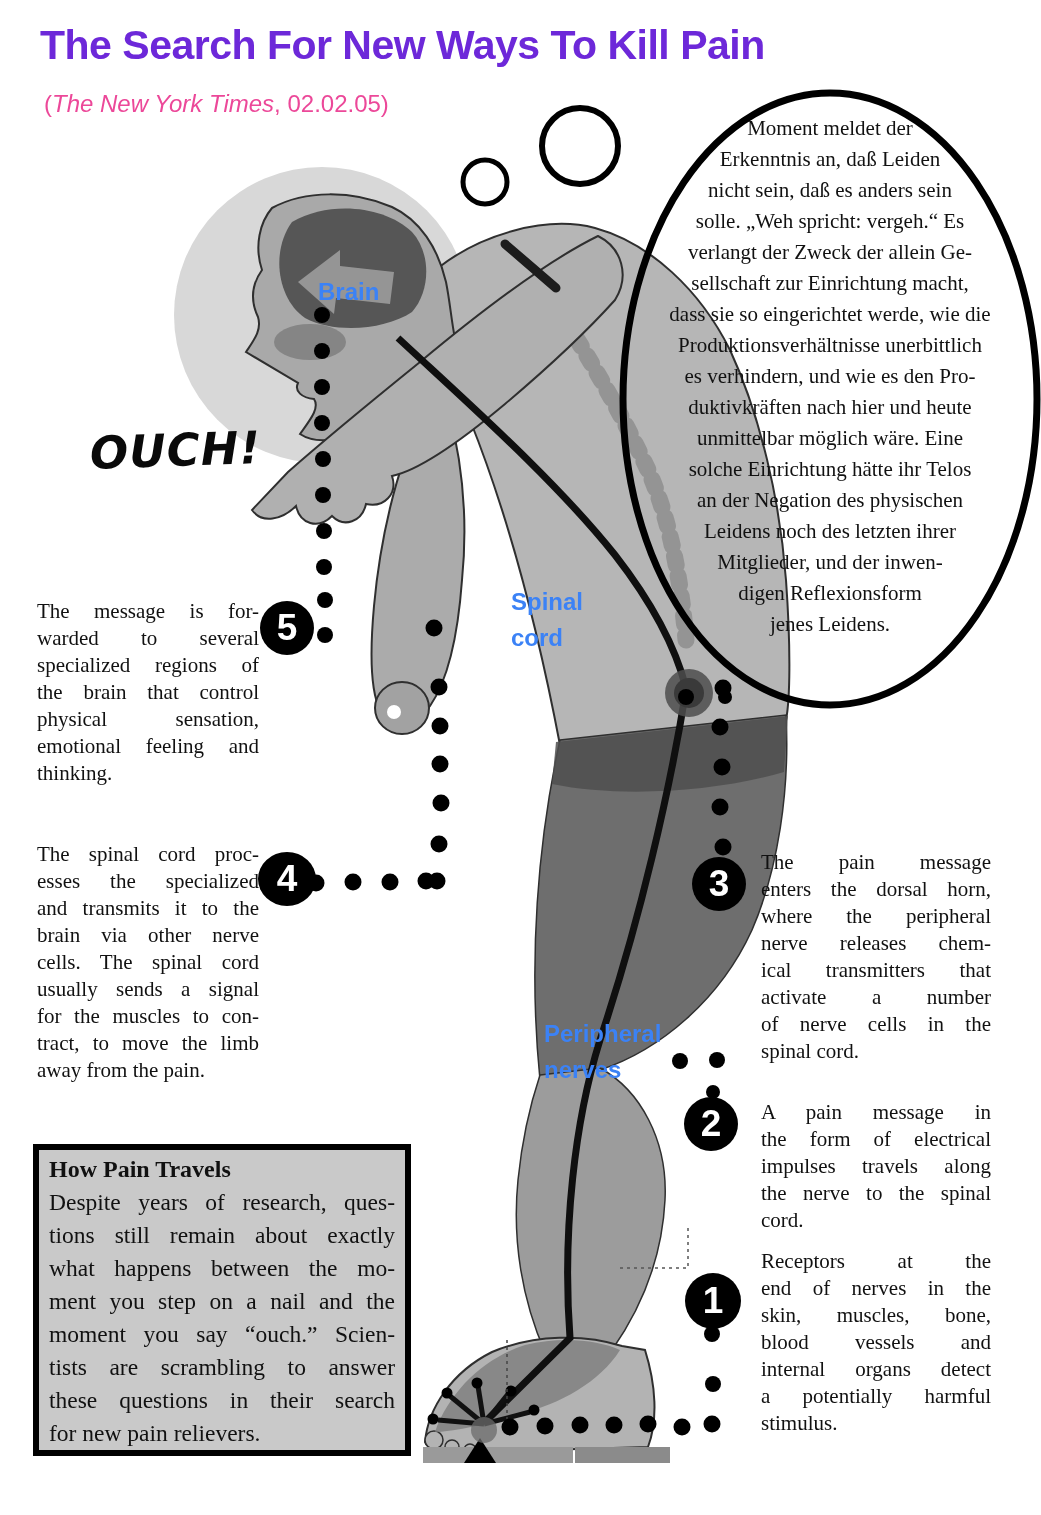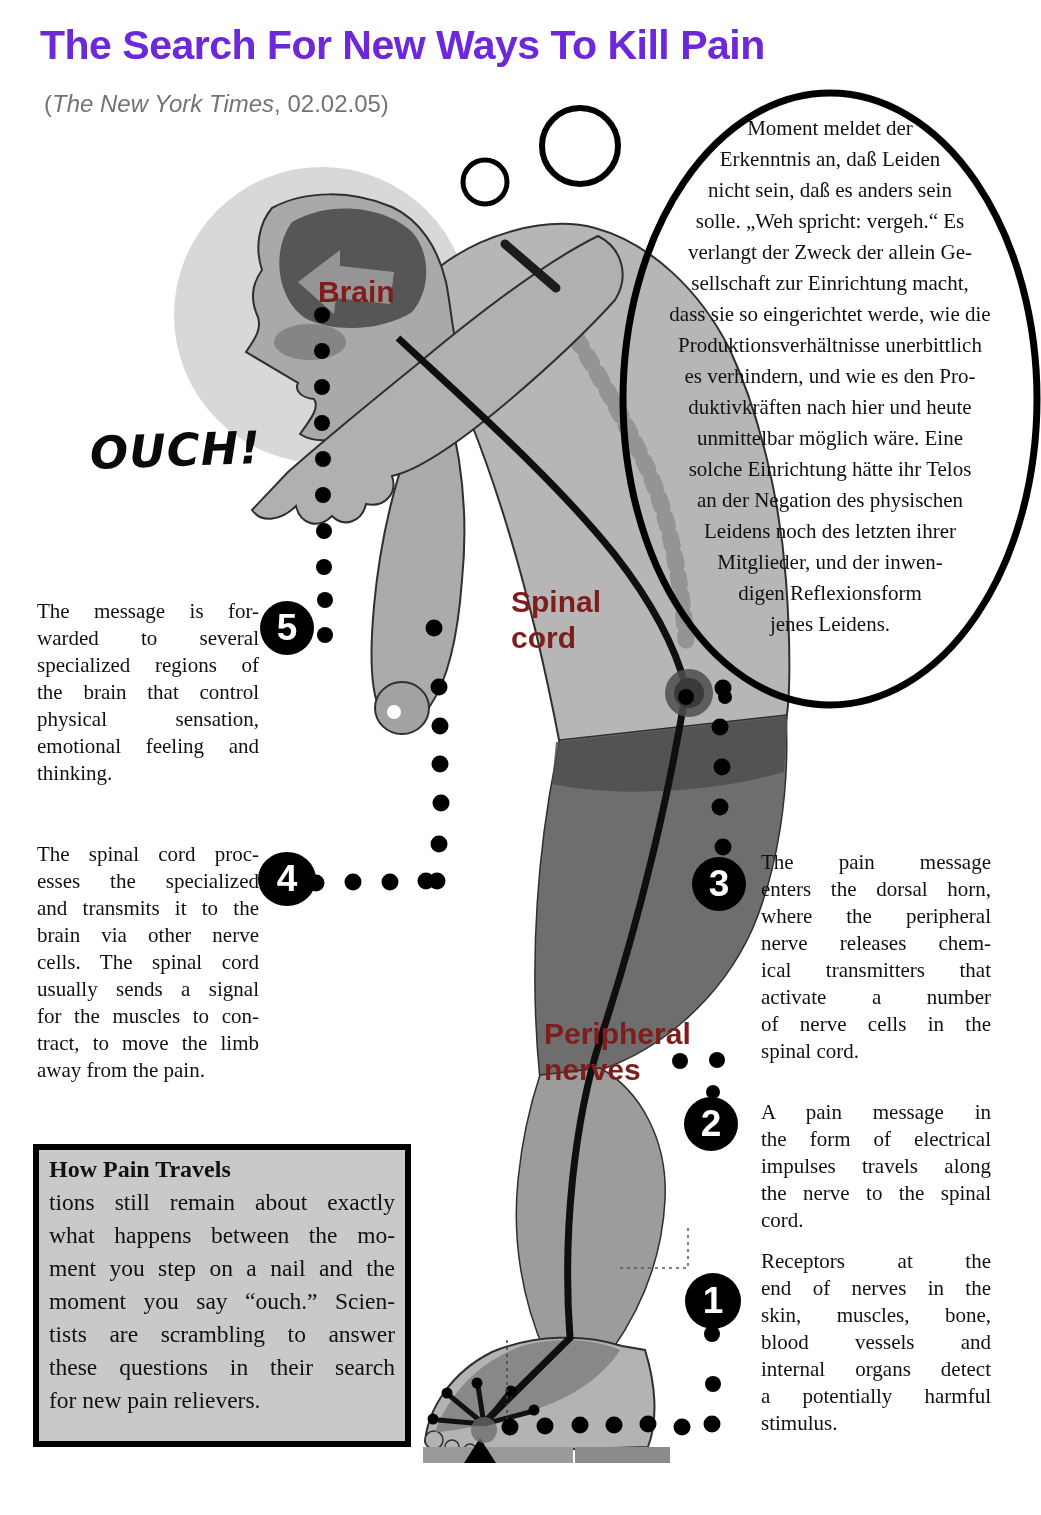--- a/index.html
+++ b/index.html
@@ -4,40 +4,40 @@
 <style>
   html,body { margin:0; padding:0; background:#ffffff; }
   .page { position:relative; width:1041px; height:1515px; background:#fff;
           font-family:"Liberation Serif", serif; color:var(--ink,#111); overflow:hidden; }
   .abs { position:absolute; }
   .layer-art  { z-index:1; }
   .layer-text { z-index:2; }
 
   .title { font-family:"Liberation Sans",sans-serif; font-weight:bold; font-size:41px;
            letter-spacing:-0.5px; margin:0; color:#6d28d9; }
-  .subtitle { font-family:"Liberation Sans",sans-serif; font-size:24px; color:#737373; }
+  .subtitle { font-family:"Liberation Sans",sans-serif; font-size:24px; color:#ec4899; }
 
   .figure-label { font-family:"Liberation Sans",sans-serif; font-weight:bold;
-                  font-size:30px; line-height:36px; color:#7f1d1d; }
+                  font-size:24px; line-height:36px; color:#3b82f6; }
   .ouch { font-family:"DejaVu Sans",sans-serif; font-weight:bold; font-style:italic;
           font-size:45px; transform:rotate(-2deg); color:#0a0a0a; letter-spacing:1px; }
 
   .badge { width:54px; height:54px; border-radius:50%; background:var(--badge-bg,#000);
            color:var(--badge-text,#fff); display:flex; align-items:center; justify-content:center;
            font-family:"Liberation Sans",sans-serif; font-weight:bold; font-size:37px; }
 
   .step-text { font-size:21px; line-height:27px; }
   .jlines > div { text-align:justify; text-align-last:justify; }
   .jlines > div:last-child { text-align-last:left; }
 
   .bubble-lines { font-size:21px; line-height:31px; text-align:center; }
   .bubble-lines > div { white-space:nowrap; }
 
   .infobox { background:var(--infobox-bg,#c9c9c9); border:6px solid #000;
-             padding:2px 10px 24px 10px; box-sizing:border-box; }
+             padding:2px 10px 0 10px; box-sizing:border-box; }
   .infobox-title { font-weight:bold; font-size:24px; line-height:34px; }
   .infobox-body  { font-size:23.5px; line-height:33px; }
 </style>
 </head>
 <body>
 
 <div class="page">
 
   <svg class="abs layer-art" style="left:0;top:0" width="1041" height="1515" viewBox="0 0 1041 1515">
 
@@ -256,20 +256,21 @@
       <div>skin, muscles, bone,</div>
       <div>blood vessels and</div>
       <div>internal organs detect</div>
       <div>a potentially harmful</div>
       <div>stimulus.</div>
     </div>
 
   <div class="abs layer-text infobox" style="left:33px; top:1144px; width:378px;">
     <div class="infobox-title">How Pain Travels</div>
     <div class="infobox-body jlines">
+        <div>Despite years of research, ques-</div>
         <div>tions still remain about exactly</div>
         <div>what happens between the mo-</div>
         <div>ment you step on a nail and the</div>
         <div>moment you say “ouch.” Scien-</div>
         <div>tists are scrambling to answer</div>
         <div>these questions in their search</div>
         <div>for new pain relievers.</div>
       </div>
   </div>
 

